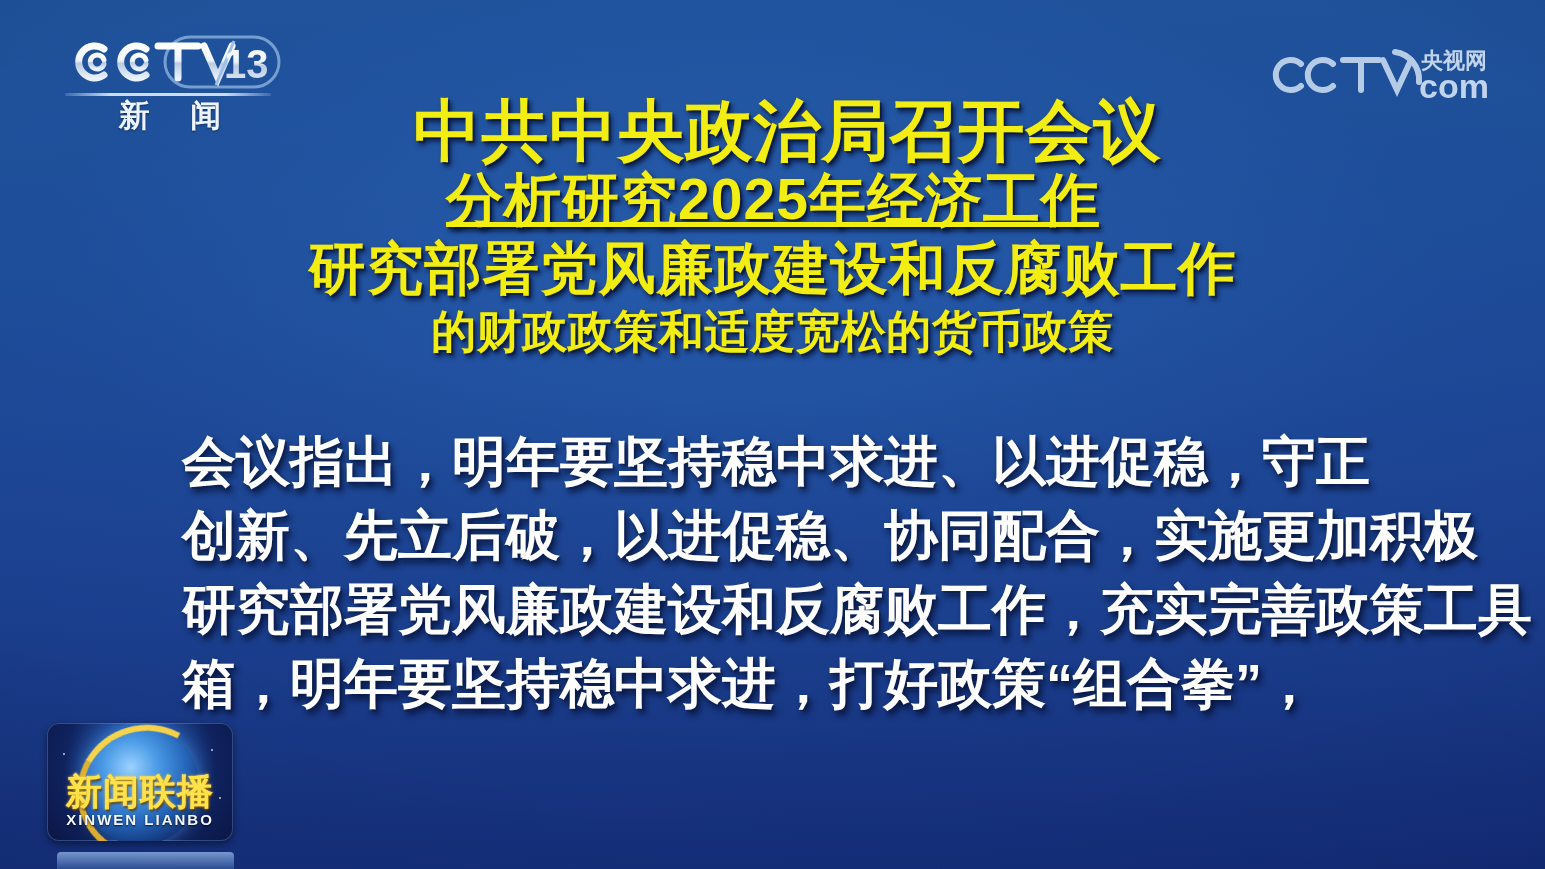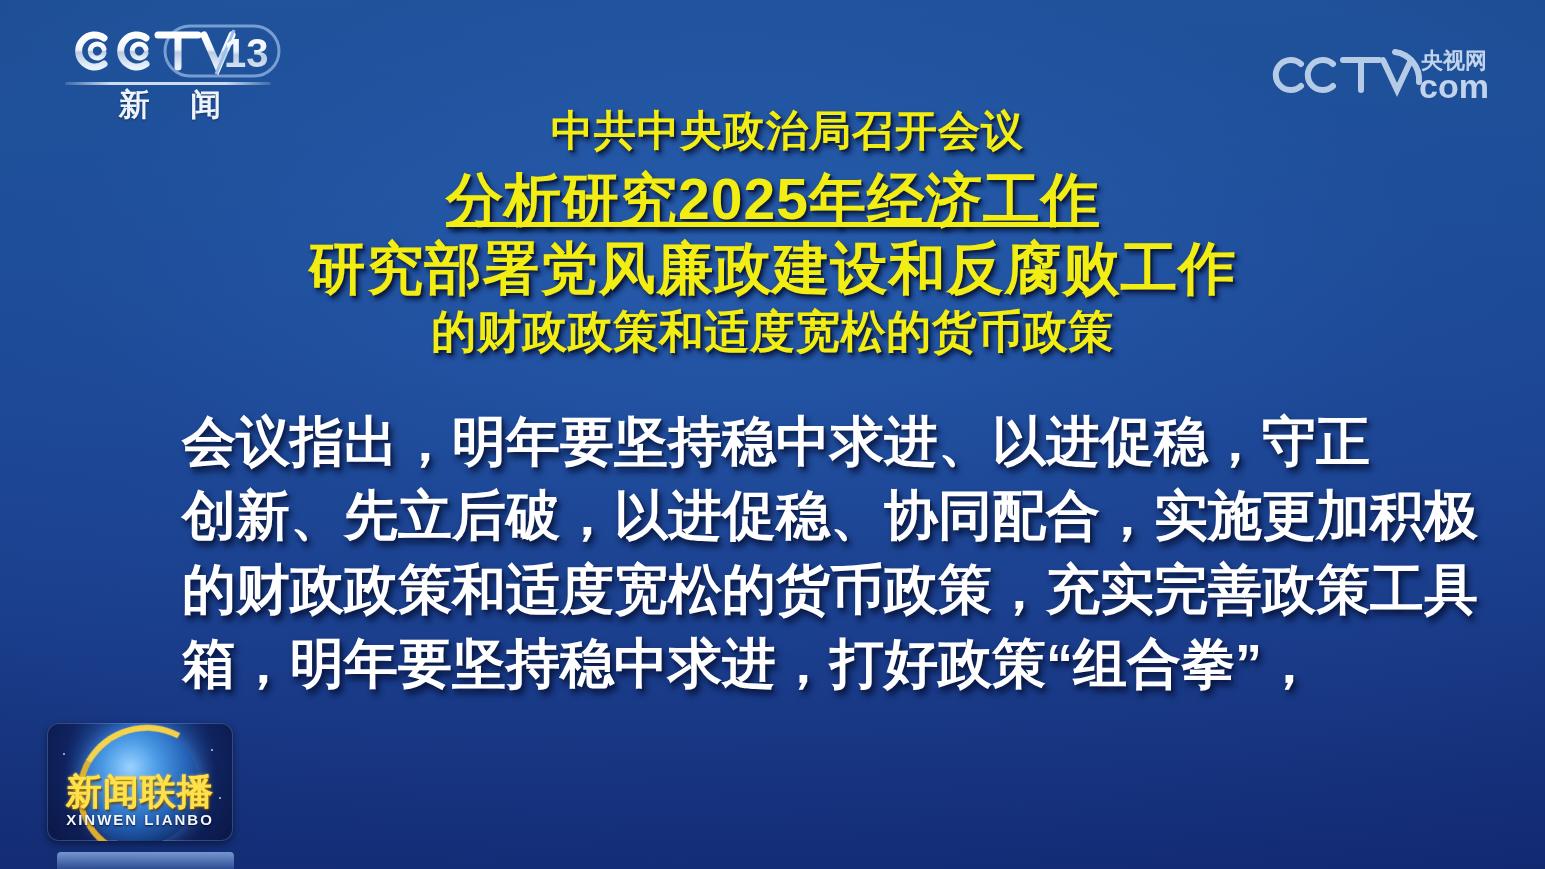--- a/index.html
+++ b/index.html
@@ -24,21 +24,21 @@
     inset: 0;
     pointer-events: none;
     background:
       radial-gradient(ellipse 120% 95% at 50% 42%, rgba(0,0,0,0) 52%, rgba(4,16,60,0.30) 100%);
   }
 
   
   .cctv13 {
     position: absolute;
     left: 58px;
-    top: 22px;
+    top: 33px;
     width: 224px;
     height: 100px;
     z-index: 5;
   }
   .cctv13 .capsule {
     position: absolute;
     left: 0;
     top: 0;
     width: 224px;
     height: 57px;
@@ -90,30 +90,30 @@
   .headline .hl {
     color: #f2ee14;
     font-weight: 700;
     letter-spacing: 1px;
     white-space: nowrap;
     text-shadow:
        2px 2px 0 rgba(8,20,60,0.55),
        3px 4px 5px rgba(3,10,40,0.75),
        0 0 2px rgba(120,110,0,0.5);
   }
-  .headline .hl-1 { font-size: 42px; line-height: 69px; padding-left: 30px; }
+  .headline .hl-1 { font-size: 67px; line-height: 69px; padding-left: 30px; }
   .headline .hl-2 { font-size: 57px; line-height: 69px; text-decoration: underline; }
   .headline .hl-3 { font-size: 57px; line-height: 69px; }
   .headline .hl-4 { font-size: 45px; line-height: 58px; letter-spacing: 0.5px; }
 
   
   .body-text {
     position: absolute;
     left: 182px;
-    top: 404px;
+    top: 424px;
     width: 1215px;
     z-index: 4;
     color: #ffffff;
     font-weight: 700;
     font-size: 54px;
     line-height: 74px;
     text-align: justify;
     text-shadow:
        2px 2px 0 rgba(10,25,70,0.5),
        3px 5px 6px rgba(2,10,40,0.8);
@@ -268,21 +268,21 @@
   <div class="headline">
     <div class="hl hl-1">中共中央政治局召开会议</div>
     <div class="hl hl-2">分析研究2025年经济工作</div>
     <div class="hl hl-3">研究部署党风廉政建设和反腐败工作</div>
     <div class="hl hl-4">的财政政策和适度宽松的货币政策</div>
   </div>
 
   <div class="body-text">
     <div class="bl">会议指出，明年要坚持稳中求进、以进促稳，守正</div>
     <div class="bl">创新、先立后破，以进促稳、协同配合，实施更加积极</div>
-    <div class="bl">的财政政策和适度宽松的货币政策，充实完善政策工具</div>
+    <div class="bl">研究部署党风廉政建设和反腐败工作，充实完善政策工具</div>
     <div class="bl">箱，明年要坚持稳中求进，打好政策“组合拳”，</div>
   </div>
 
   <div class="nl-bug">
     <div class="globe"></div>
     <div class="globe-arc"></div>
     <div class="star" style="left:16px;  top:30px;"></div>
     <div class="star" style="left:26px;  top:66px;"></div>
     <div class="star" style="left:164px; top:26px;"></div>
     <div class="star" style="left:172px; top:74px;"></div>

